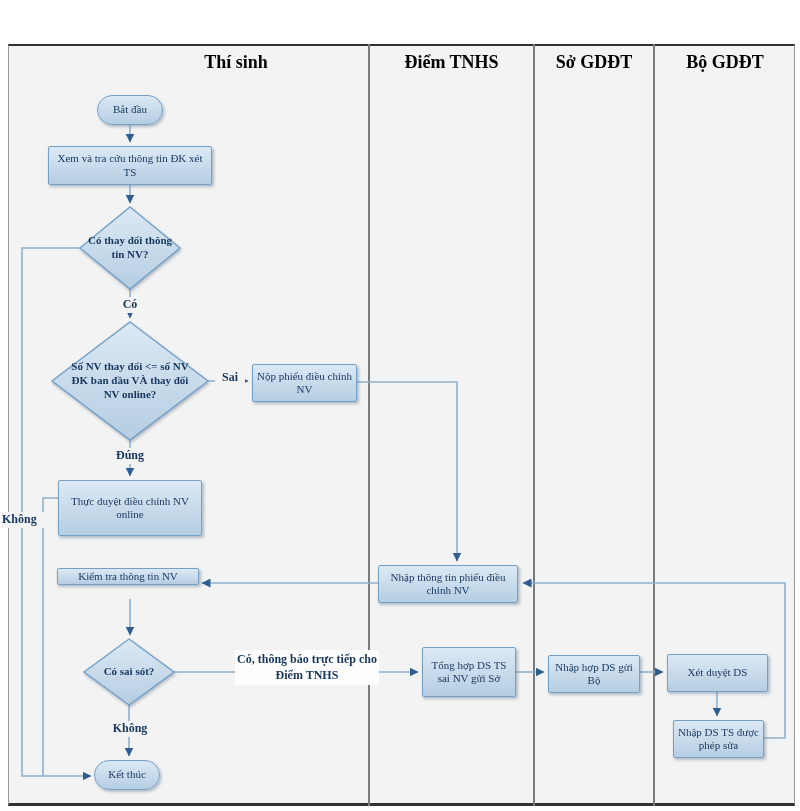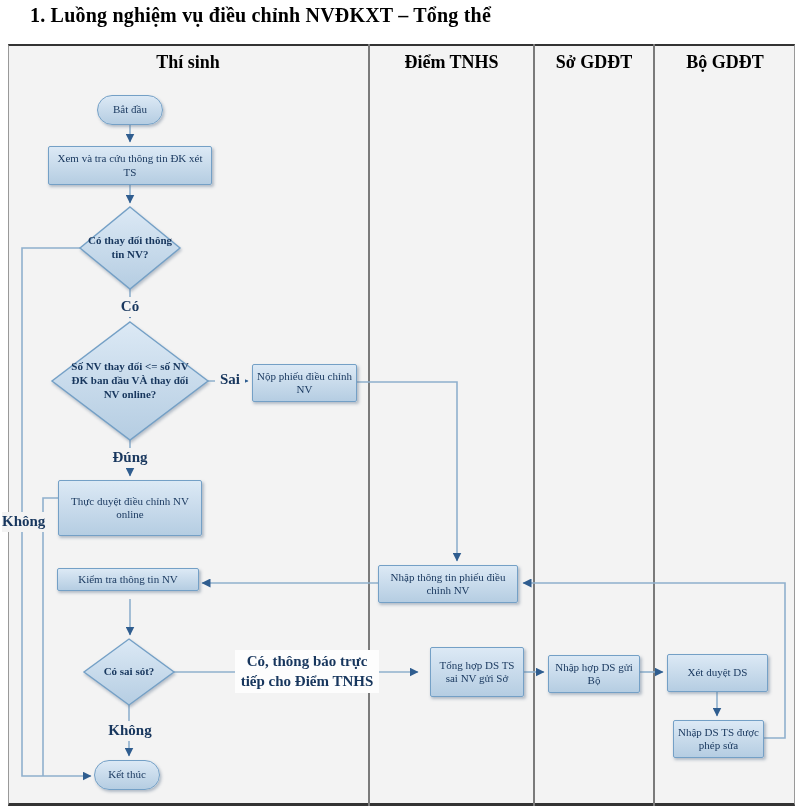--- a/index.html
+++ b/index.html
@@ -8,67 +8,66 @@
   .title{position:absolute;left:30px;top:4px;font-size:20px;font-weight:bold;color:#000;
          letter-spacing:.2px;}
   
   .board{position:absolute;left:8px;top:44px;width:787px;height:762px;background:#f3f3f3;
          border-top:2px solid #333;border-bottom:3px solid #333;
          border-left:1px solid #999;border-right:1px solid #999;box-sizing:border-box;}
   .lane-sep{position:absolute;top:44px;height:762px;width:2px;background:#7a7a7a;}
   .sep1{left:368px;} .sep2{left:533px;} .sep3{left:653px;}
   .lane-head{position:absolute;top:48px;height:28px;font-size:18px;font-weight:bold;color:#000;
              text-align:center;line-height:28px;}
-  .lh1{left:8px;width:360px;} .lh2{left:370px;width:163px;}
+  .lh1{left:8px;width:360px;padding-left:48px;} .lh2{left:370px;width:163px;}
   .lh3{left:535px;width:118px;} .lh4{left:655px;width:140px;}
   
   svg.wires{position:absolute;left:0;top:0;z-index:2;}
   .wire{stroke:#8fb0cd;stroke-width:1.6;fill:none;}
   .dshape{fill:url(#nodeGrad);stroke:#74a0c6;stroke-width:1.4;
           filter:drop-shadow(1.5px 2px 1.5px rgba(100,120,145,.45));}
   
   .node{position:absolute;z-index:3;display:flex;align-items:center;justify-content:center;
         text-align:center;font-size:11px;font-weight:normal;color:#17365d;line-height:1.22;
         background:linear-gradient(#dce9f5,#b5cde2);border:1.4px solid #74a0c6;
         box-sizing:border-box;box-shadow:1.5px 2px 3px rgba(100,120,145,.45);
         padding:1px 3px;border-radius:2px;}
   .pill{border-radius:15px;}
   .n-start{left:97px;top:95px;width:66px;height:30px;}
   .n-view{left:48px;top:146px;width:164px;height:39px;}
   .n-submit{left:252px;top:364px;width:105px;height:38px;}
   .n-adjust{left:58px;top:480px;width:144px;height:56px;}
-  .n-check{left:57px;top:568px;width:142px;height:23px;}
+  .n-check{left:57px;top:568px;width:142px;height:17px;}
   .n-end{left:94px;top:760px;width:66px;height:30px;}
   .n-enterform{left:378px;top:565px;width:140px;height:38px;}
-  .n-aggpoint{left:422px;top:647px;width:94px;height:50px;margin-left:8px;}
+  .n-aggpoint{left:422px;top:647px;width:94px;height:50px;}
   .n-aggso{left:548px;top:655px;width:92px;height:38px;}
   .n-approve{left:667px;top:654px;width:101px;height:38px;}
   .n-allowed{left:673px;top:720px;width:91px;height:38px;}
   
   .dtext{position:absolute;z-index:3;display:flex;align-items:center;justify-content:center;
          text-align:center;font-size:11px;font-weight:bold;color:#17365d;line-height:1.25;}
   .d1t{left:84px;top:224px;width:92px;height:48px;}
   .d2t{left:66px;top:348px;width:128px;height:66px;}
   .d3t{left:92px;top:662px;width:74px;height:20px;}
   
-  .elabel{position:absolute;z-index:4;font-size:15px;font-weight:bold;color:#17365d;
+  .elabel{position:absolute;z-index:4;font-size:12px;font-weight:bold;color:#17365d;
           background:#f3f3f3;text-align:center;line-height:1.3;}
   .l-co{left:118px;top:297px;width:24px;}
   .l-sai{left:215px;top:370px;width:30px;}
   .l-dung{left:107px;top:448px;width:46px;}
   .l-khongL{left:2px;top:512px;width:42px;text-align:left;}
   .l-khongB{left:106px;top:721px;width:48px;}
   .l-notify{left:235px;top:650px;width:144px;background:#fdfdfd;padding:2px 0;}
 </style>
 </head>
 <body>
 
 <div id="stage">
 
-  <div class="title">1. Luồng nghiệm vụ điều chỉnh NVĐKXT – Tổng thể</div>
 
   <div class="board"></div>
   <div class="lane-sep sep1"></div>
   <div class="lane-sep sep2"></div>
   <div class="lane-sep sep3"></div>
 
   <div class="lane-head lh1">Thí sinh</div>
   <div class="lane-head lh2">Điểm TNHS</div>
   <div class="lane-head lh4">Bộ GDĐT</div>
   <div class="lane-head lh3">Sở GDĐT</div>

